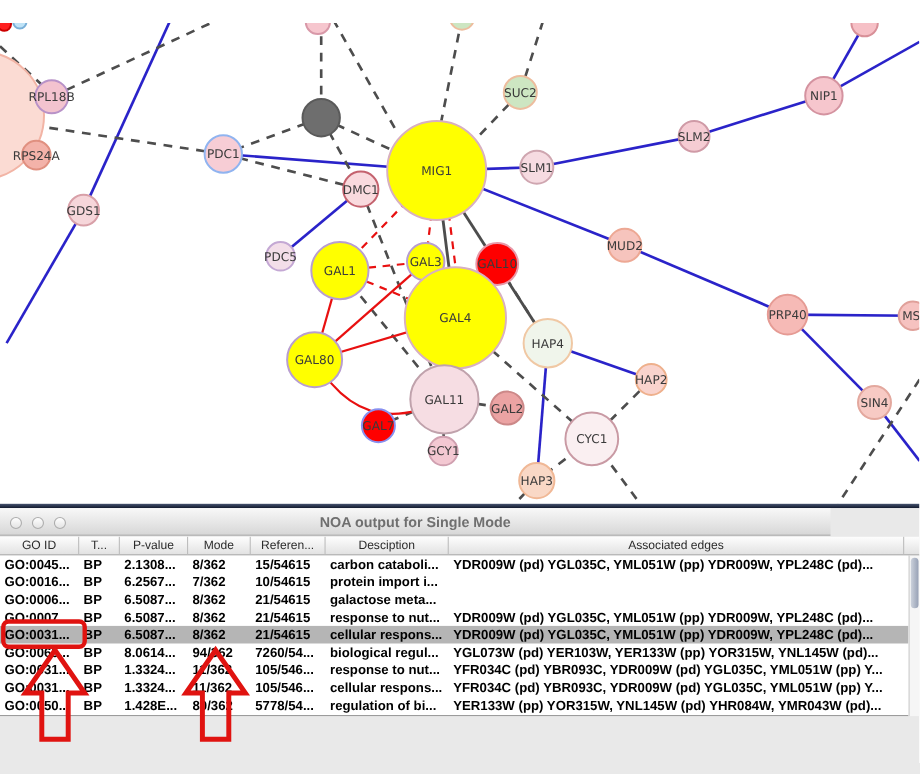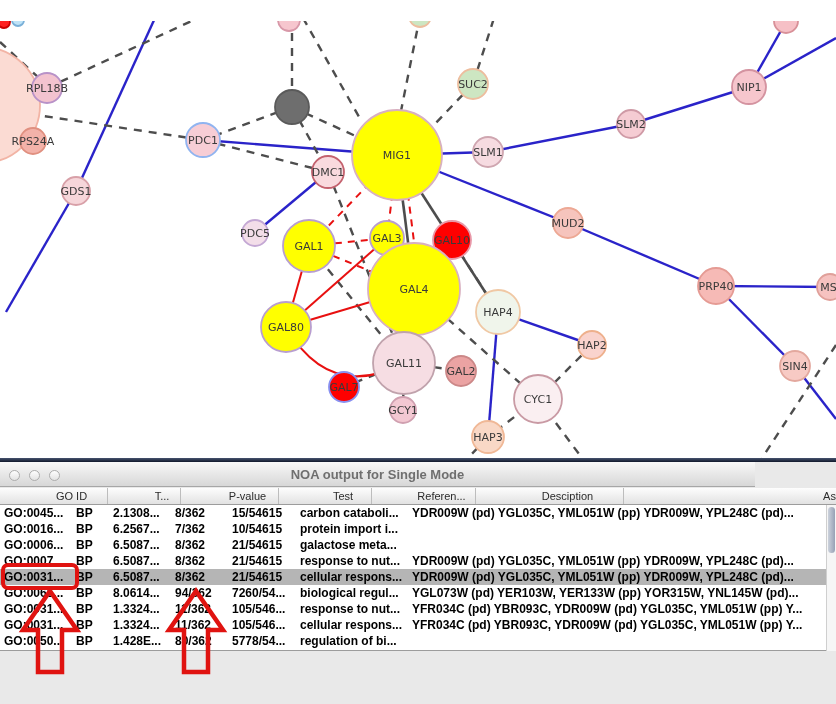--- a/index.html
+++ b/index.html
@@ -24,21 +24,21 @@
   .noa{position:absolute;left:0;top:462px;width:836px;height:242px;background:#e9e9e9;}
   .titlebar-noa{position:absolute;left:0;top:0;width:755px;height:25px;
     background:linear-gradient(#f8f8f8,#d7d7d7);border-bottom:1px solid #a6a6a6;box-sizing:border-box;}
   .noa-title{position:absolute;left:0;top:5px;width:100%;text-align:center;
     font-size:13px;font-weight:bold;color:#6f6f6f;}
   .tl-gray{position:absolute;top:8px;width:11px;height:11px;border-radius:50%;
     border:1px solid #adadad;background:linear-gradient(#fefefe,#e3e3e3);box-sizing:border-box;}
   .thead{position:absolute;left:0;top:26px;width:836px;height:17px;display:flex;
     background:linear-gradient(#fdfdfd,#e2e2e2);border-bottom:1px solid #9c9c9c;box-sizing:border-box;}
   .th{flex:none;font-size:11px;color:#2b2b2b;text-align:center;line-height:16px;
-    border-right:1px solid #bdbdbd;overflow:hidden;white-space:nowrap;box-sizing:border-box;margin-left:36px;}
+    border-right:1px solid #bdbdbd;overflow:hidden;white-space:nowrap;box-sizing:border-box;}
   .c0{width:72px}.c1{width:37px}.c2{width:62px}.c3{width:57px}.c4{width:68px}.c5{width:112px}.c6{width:414px}
   .tbody{position:absolute;left:0;top:43px;width:826px;height:146px;background:#fff;
     border-bottom:1px solid #9c9c9c;box-sizing:border-box;overflow:hidden;}
   .tr{display:flex;height:16px;line-height:16px;font-size:12px;color:#000;white-space:nowrap;font-weight:bold;}
   .tr.selected{background:#b5b5b5;}
   .td{flex:none;overflow:hidden;padding-left:4px;box-sizing:border-box;}
   .vscroll{position:absolute;left:826px;top:43px;width:10px;height:146px;background:#f6f6f6;
     border-left:1px solid #cfcfcf;box-sizing:border-box;}
   .vthumb{position:absolute;left:1px;top:2px;width:7px;height:46px;border-radius:4px;
     background:linear-gradient(90deg,#ccd2dc,#97a1b5);}
@@ -192,21 +192,21 @@
       <span class="tl-gray" style="left:9px"></span>
       <span class="tl-gray" style="left:29px"></span>
       <span class="tl-gray" style="left:49px"></span>
       <div class="noa-title">NOA output for Single Mode</div>
     </div>
 
     <div class="thead">
       <div class="th c0">GO ID</div>
       <div class="th c1">T...</div>
       <div class="th c2">P-value</div>
-      <div class="th c3">Test</div>
+      <div class="th c3">Mode</div>
       <div class="th c4">Referen...</div>
       <div class="th c5">Desciption</div>
       <div class="th c6">Associated edges</div>
     </div>
 
     <div class="tbody" id="tbody">
         <div class="tr">
           <div class="td c0">GO:0045...</div>
           <div class="td c1">BP</div>
           <div class="td c2">2.1308...</div>
@@ -276,20 +276,21 @@
           <div class="td c5">cellular respons...</div>
           <div class="td c6">YFR034C (pd) YBR093C, YDR009W (pd) YGL035C, YML051W (pp) Y...</div>
         </div>
         <div class="tr">
           <div class="td c0">GO:0050...</div>
           <div class="td c1">BP</div>
           <div class="td c2">1.428E...</div>
           <div class="td c3">80/362</div>
           <div class="td c4">5778/54...</div>
           <div class="td c5">regulation of bi...</div>
+          <div class="td c6">YER133W (pp) YOR315W, YNL145W (pd) YHR084W, YMR043W (pd)...</div>
         </div>
       </div>
 
     <div class="vscroll">
       <div class="vthumb"></div>
     </div>
 
     <div class="btn save">Save</div>
     <div class="btn cancel">Cancel</div>
   </div>

